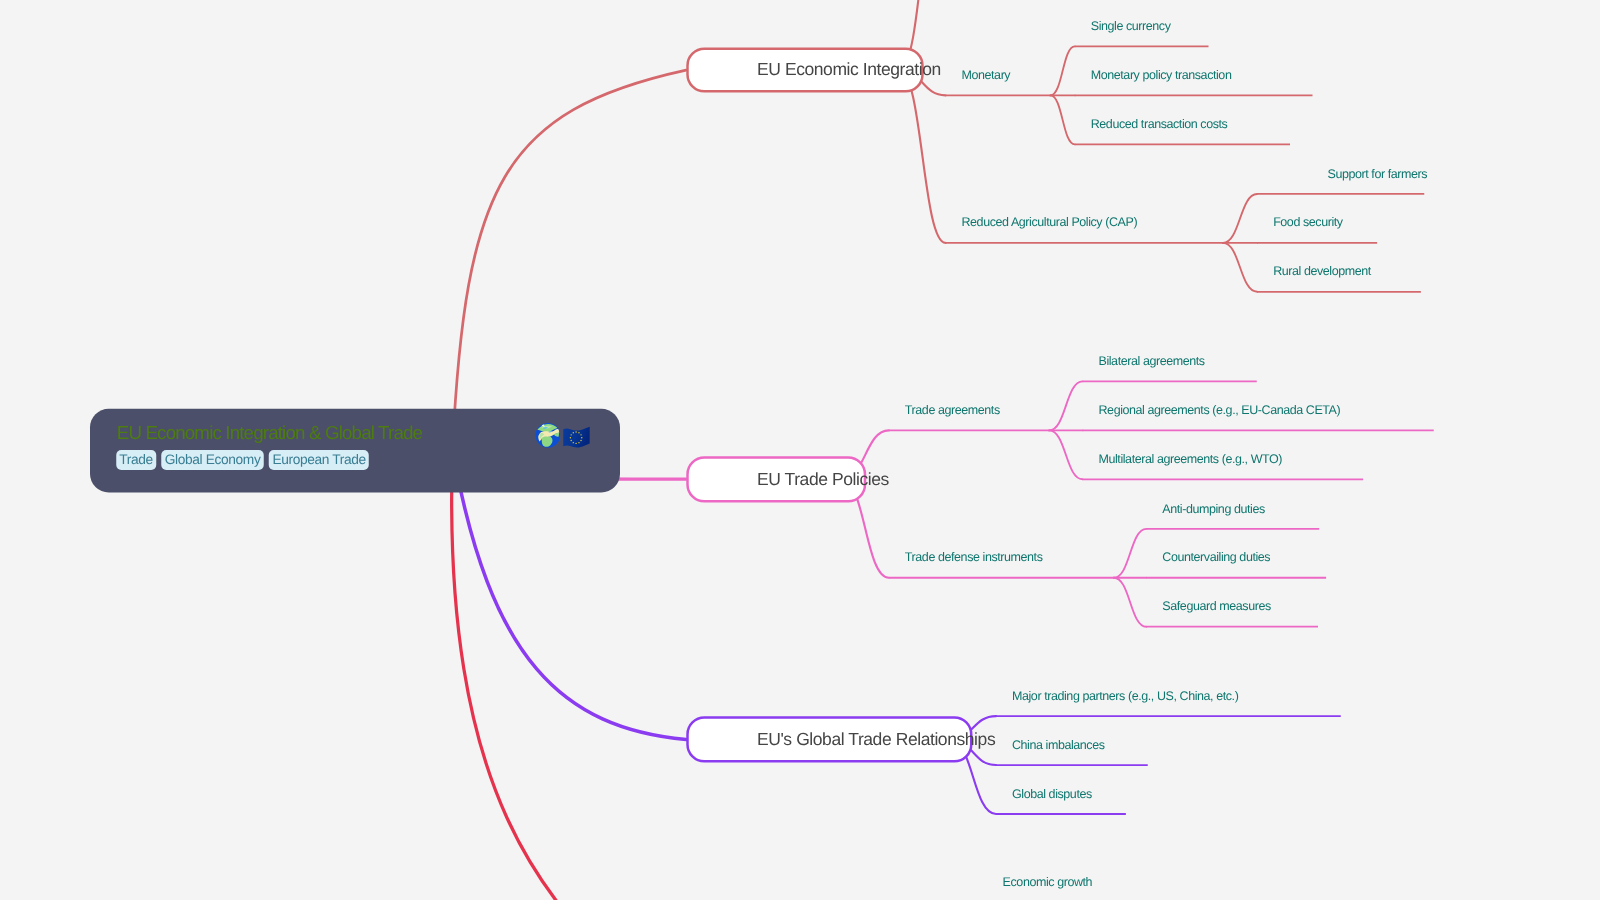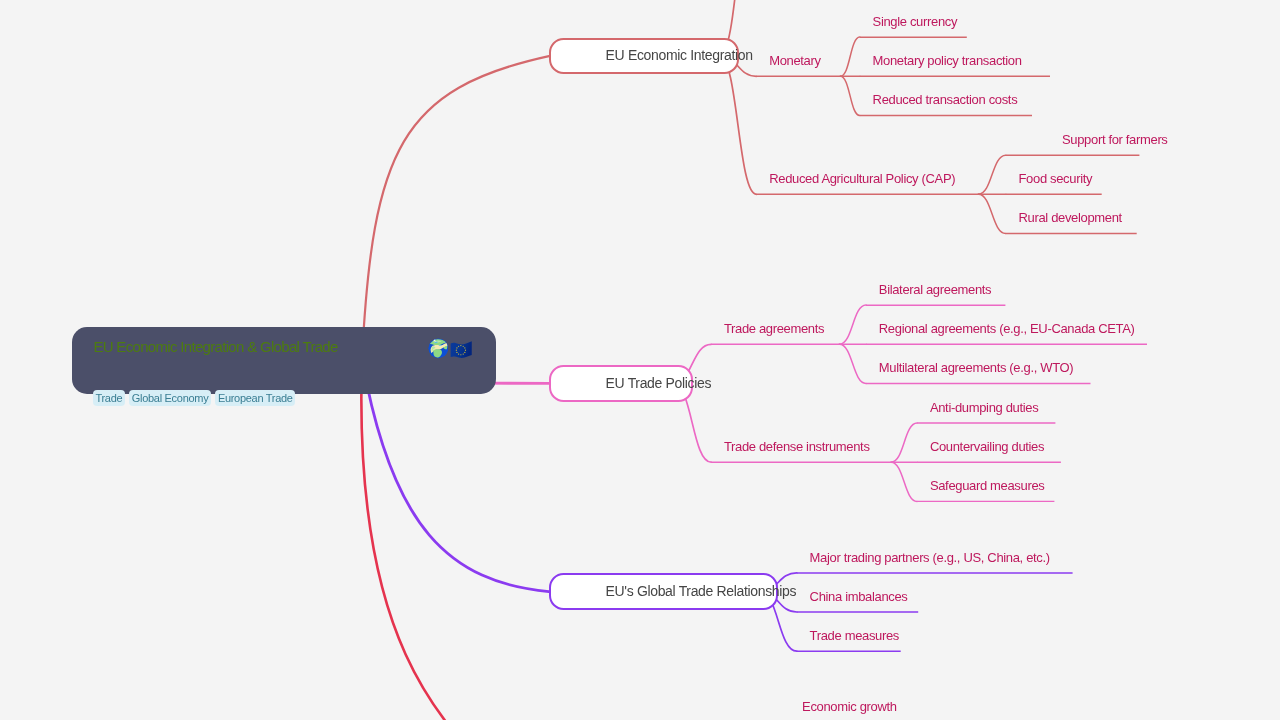--- a/index.html
+++ b/index.html
@@ -9,29 +9,29 @@
   #stage{position:relative;width:1280px;height:720px;overflow:hidden;background:#f4f4f4;}
   svg#links{position:absolute;left:0;top:0;width:1280px;height:720px;overflow:visible;}
   #links path{fill:none;}
   #links path.lk{stroke-linecap:round;}
   #root-node{position:absolute;left:72.2px;top:327.1px;width:423.5px;height:66.6px;
              background:#4b4f69;border-radius:15px;}
   #root-title{position:absolute;left:93.4px;top:340.3px;height:14.1px;line-height:14.1px;
               white-space:nowrap;color:#4d7c0f;font-size:15px;letter-spacing:-0.68px;}
   #root-emojis{position:absolute;left:427.5px;top:338.2px;display:flex;align-items:flex-start;gap:2.2px;}
   #root-emojis svg:nth-child(2){margin-top:0.6px;}
-  #root-tags{position:absolute;left:93px;top:390px;display:flex;gap:4.7px;justify-content:center;}
+  #root-tags{position:absolute;left:93px;top:360px;display:flex;gap:4.7px;justify-content:center;}
   .tag{height:16.4px;line-height:16.1px;padding:0 2.45px;border-radius:4px;
        background:#d7eef6;color:#3a7e93;font-size:11px;letter-spacing:-0.3px;
        white-space:nowrap;box-sizing:border-box;}
   .pill{position:absolute;box-sizing:border-box;background:#fff;border-style:solid;
         border-width:2.6px;border-radius:14.5px;}
   .pill-label{position:absolute;white-space:nowrap;color:#454545;font-size:14px;
               letter-spacing:-0.34px;height:10.2px;line-height:10.2px;padding-left:37px;}
-  .nlabel{position:absolute;white-space:nowrap;color:#be185d;font-size:13px;
+  .nlabel{position:absolute;white-space:nowrap;color:#0f766e;font-size:10px;
           letter-spacing:-0.34px;height:10.2px;line-height:10.2px;}
 </style>
 </head>
 <body>
 <div id="stage">
 
 <svg id="links" viewBox="0 0 1280 720">
   <path class="lk" d="M362,359 C372.6,150.1 401.1,88.5 548.9,56.1" stroke="#d4686c" stroke-width="2.2"></path>
   <path class="lk" d="M362,359 C382,383.3 402,383.3 548.9,383.3" stroke="#ec68c4" stroke-width="2.8"></path>
   <path class="lk" d="M362,359 C391.6,527.7 449.6,582.3 548.9,591.6" stroke="#8b3bf0" stroke-width="2.8"></path>
@@ -158,15 +158,15 @@
   <div class="nlabel" style="left:723.9px;top:324.05px">Trade agreements</div>
   <div class="nlabel" style="left:878.8px;top:284.90px">Bilateral agreements</div>
   <div class="nlabel" style="left:878.8px;top:324.05px">Regional agreements (e.g., EU-Canada CETA)</div>
   <div class="nlabel" style="left:878.8px;top:363.20px">Multilateral agreements (e.g., WTO)</div>
   <div class="nlabel" style="left:723.9px;top:441.95px">Trade defense instruments</div>
   <div class="nlabel" style="left:929.9px;top:402.80px">Anti-dumping duties</div>
   <div class="nlabel" style="left:929.9px;top:441.95px">Countervailing duties</div>
   <div class="nlabel" style="left:929.9px;top:481.10px">Safeguard measures</div>
   <div class="nlabel" style="left:809.6px;top:552.65px">Major trading partners (e.g., US, China, etc.)</div>
   <div class="nlabel" style="left:809.6px;top:591.80px">China imbalances</div>
-  <div class="nlabel" style="left:809.6px;top:630.95px">Trade measures</div>
+  <div class="nlabel" style="left:809.6px;top:630.95px">Global disputes</div>
   <div class="nlabel" style="left:802.1px;top:702.05px">Economic growth</div>
 </div>
 
 </body></html>

